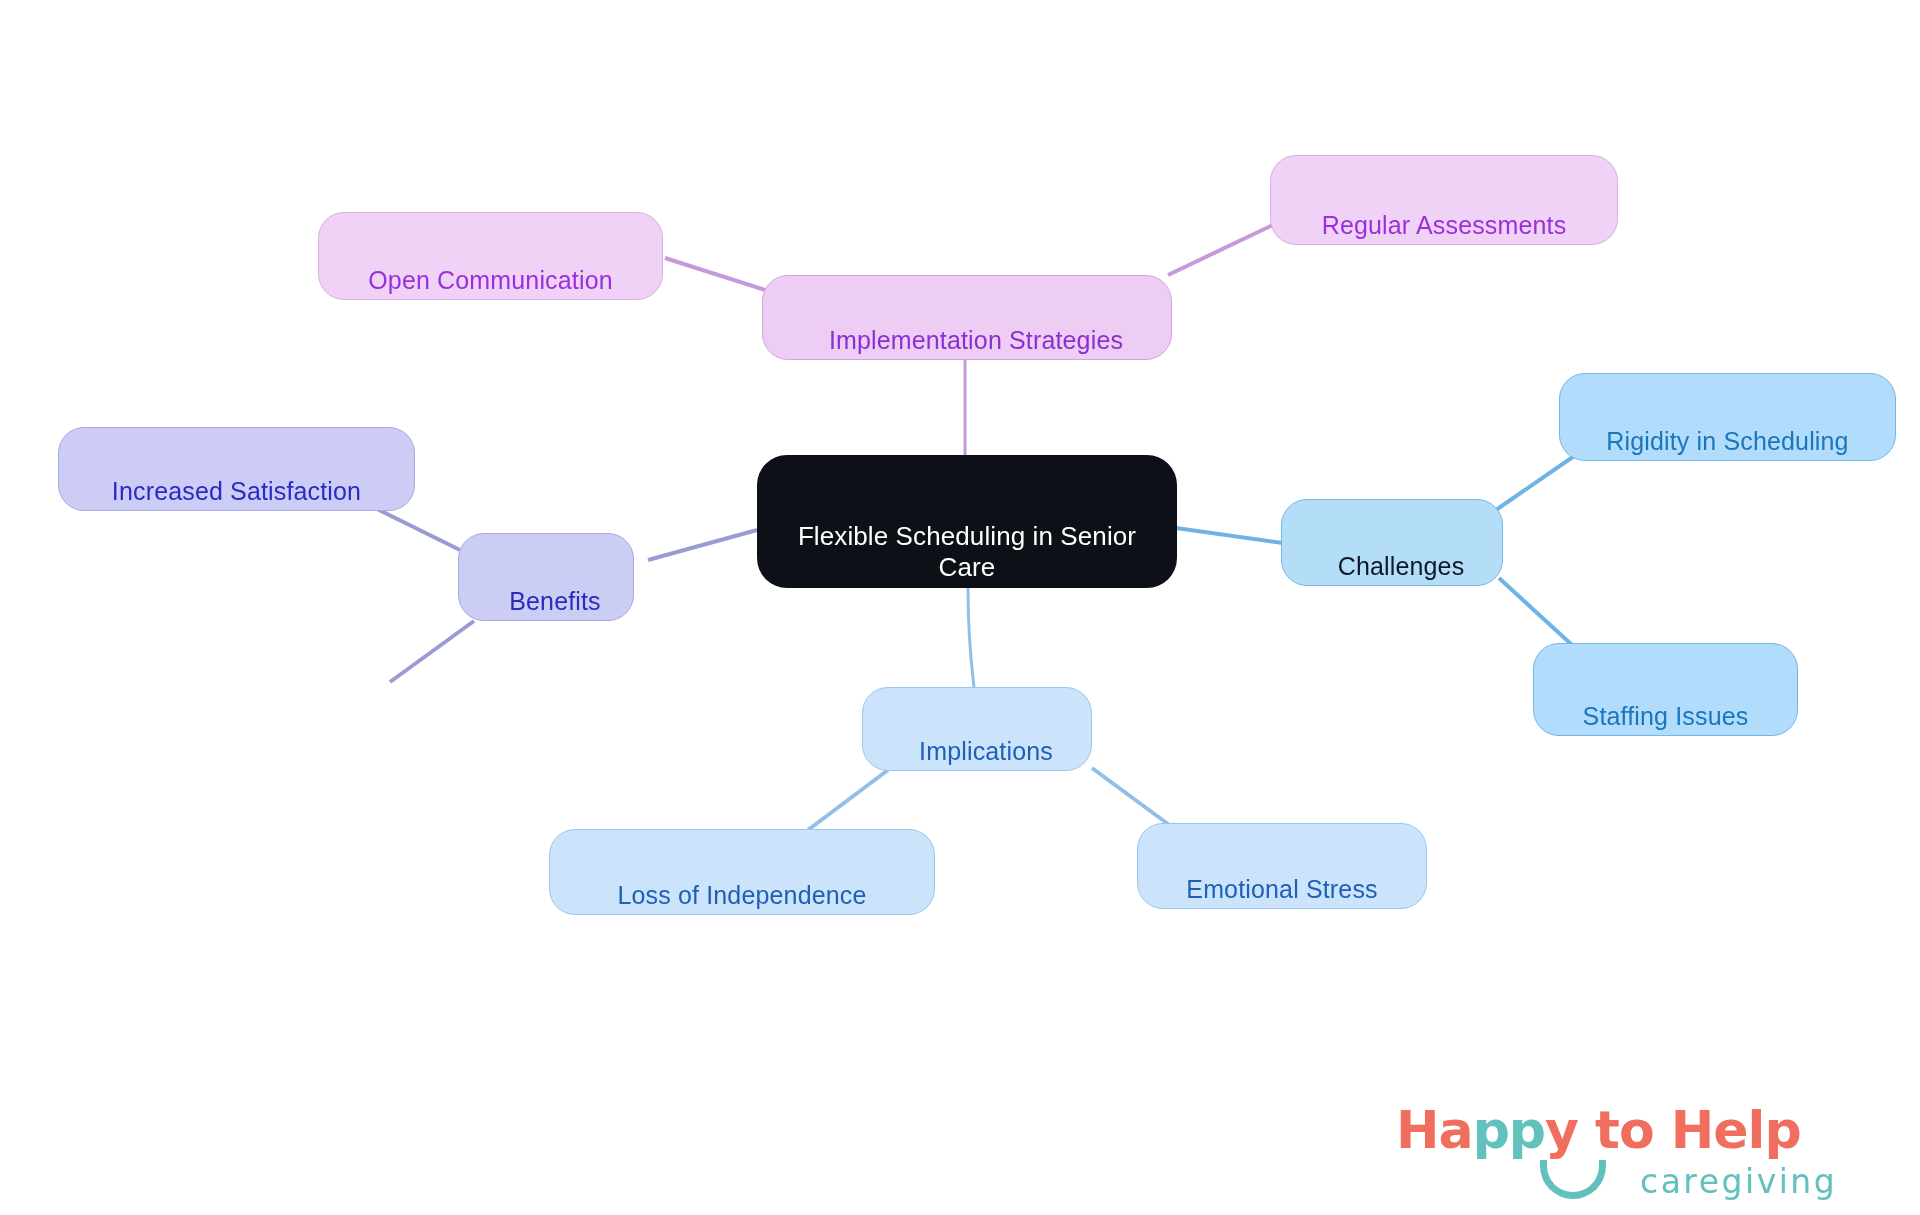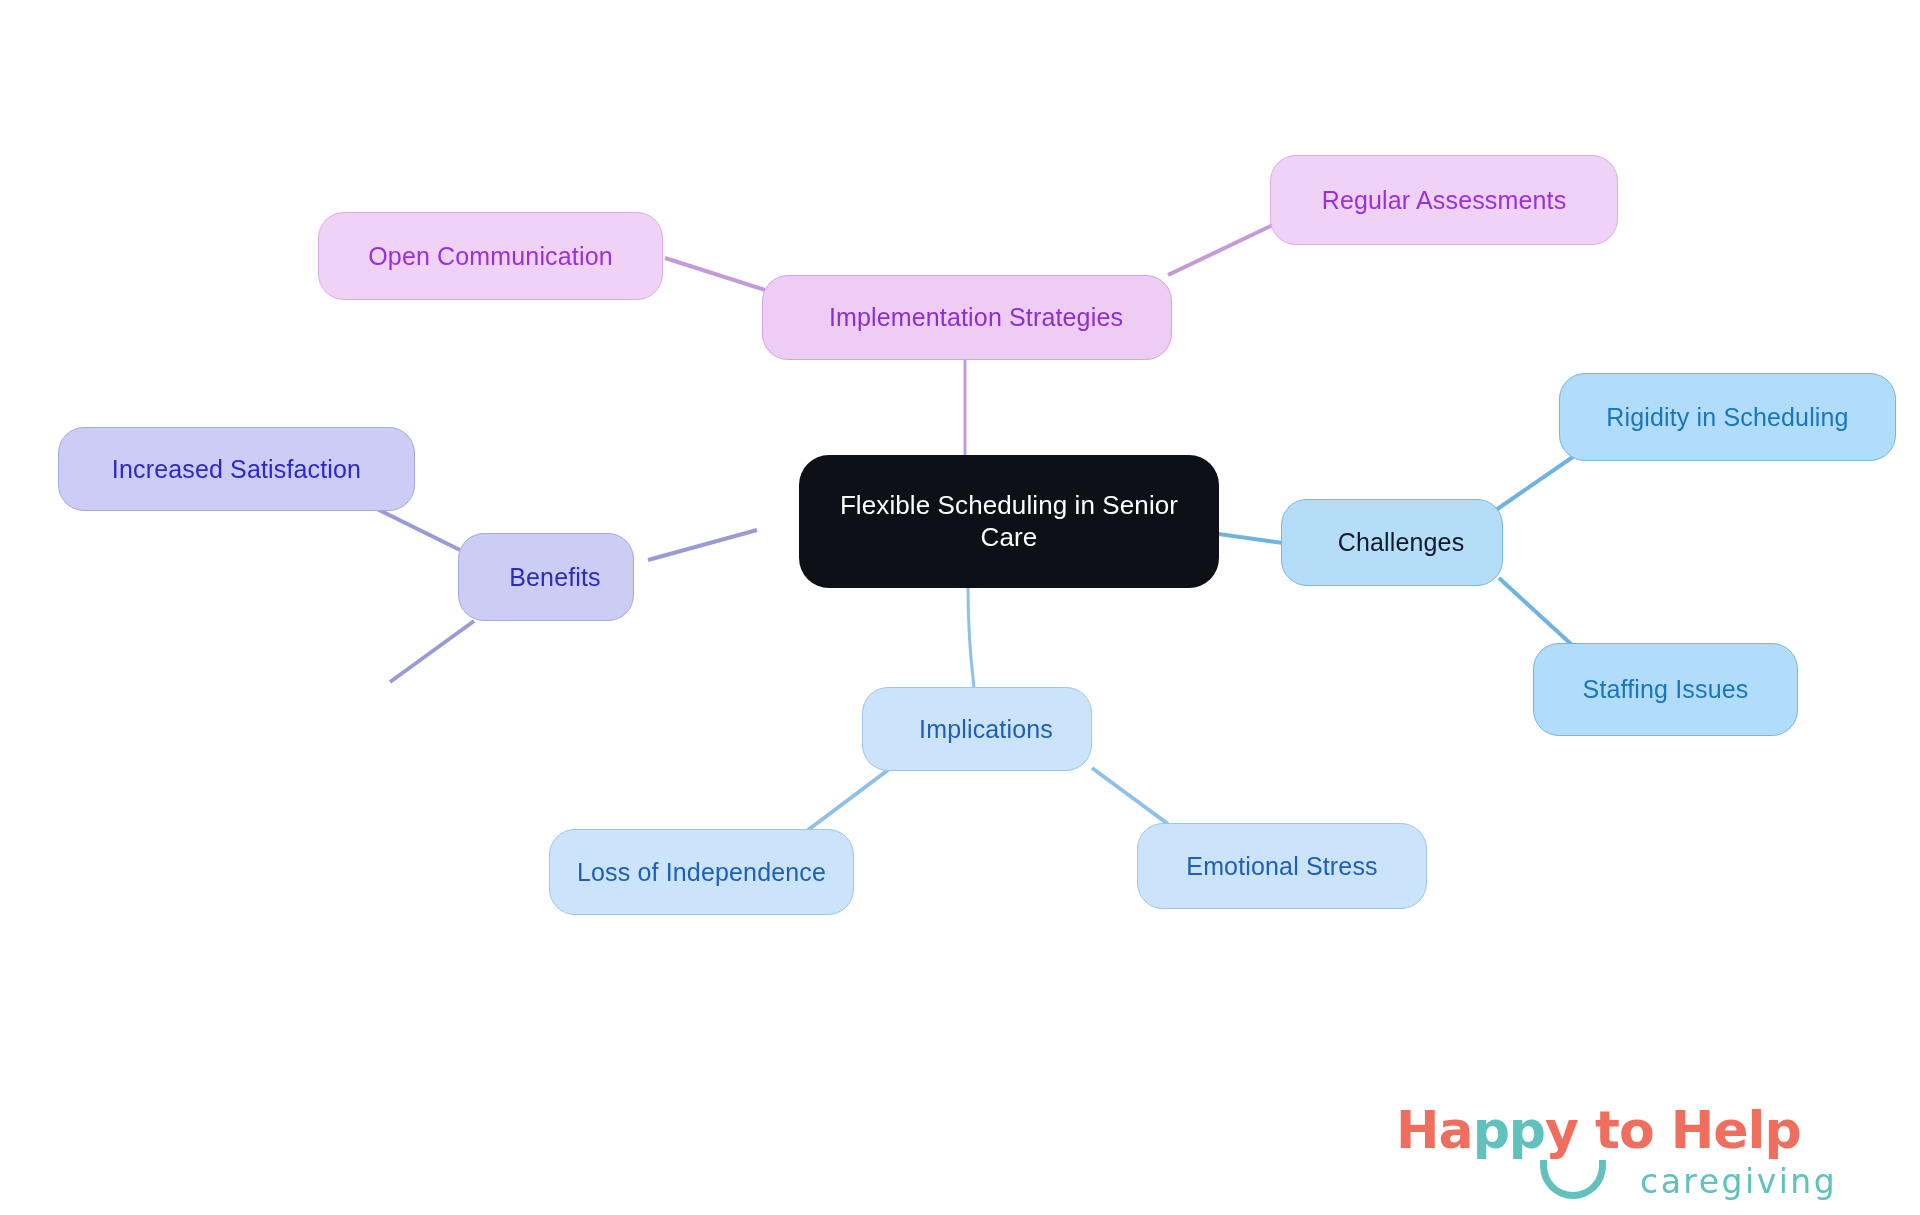--- a/index.html
+++ b/index.html
@@ -27,21 +27,21 @@
     left: 0;
     top: 0;
     width: 1920px;
     height: 1215px;
     pointer-events: none;
   }
   .node {
     position: absolute;
     box-sizing: border-box;
     display: flex;
-    align-items: center;
+    align-items: flex-end;
     justify-content: center;
     text-align: center;
     border-radius: 26px;
     border-style: solid;
     border-width: 1.5px;
     line-height: 1.22;
     padding: 4px 10px;
     letter-spacing: 0.15px;
   }
   .node.root {
@@ -128,21 +128,21 @@
 
     <path d="M 1499 578 L 1583 655" stroke="#6fb3e2" stroke-width="4" fill="none"></path>
 
     <path d="M 968 588 C 968 640 972 670 974 687" stroke="#8fc0ea" stroke-width="3" fill="none"></path>
 
     <path d="M 888 770 L 808 830" stroke="#8fc0ea" stroke-width="4" fill="none"></path>
 
     <path d="M 1092 768 L 1168 824" stroke="#8fc0ea" stroke-width="4" fill="none"></path>
   </svg>
 
-  <div class="node root" style="left:757px; top:455px; width:420px; height:133px;margin-left:42px;">
+  <div class="node root" style="left:757px; top:455px; width:420px; height:133px;">
     <span>Flexible Scheduling in Senior Care</span>
   </div>
 
   <div class="node lvl1 c-impl" style="left:762px; top:275px; width:410px; height:85px;">
     <span>Implementation Strategies</span>
   </div>
 
   <div class="node lvl2 c-impl-sub" style="left:318px; top:212px; width:345px; height:88px;">
     <span>Open Communication</span>
   </div>
@@ -169,21 +169,21 @@
   </div>
 
   <div class="node lvl2 c-chall-sub" style="left:1533px; top:643px; width:265px; height:93px;">
     <span>Staffing Issues</span>
   </div>
 
   <div class="node lvl1 c-impli" style="left:862px; top:687px; width:230px; height:84px;">
     <span>Implications</span>
   </div>
 
-  <div class="node lvl2 c-impli-sub" style="left:549px; top:829px; width:305px; height:86px;">
+  <div class="node lvl2 c-impli-sub" style="left:549px; top:829px; width:386px; height:86px;">
     <span>Loss of Independence</span>
   </div>
 
   <div class="node lvl2 c-impli-sub" style="left:1137px; top:823px; width:290px; height:86px;">
     <span>Emotional Stress</span>
   </div>
 
   <div id="logo">
     <div class="logo-main">
       <span style="color:#ef6e5e">H</span><span style="color:#ef6e5e">a</span><span style="color:#61c2bd">pp</span><span style="color:#ef6e5e">y</span><span style="color:#ef6e5e"> to </span><span style="color:#ef6e5e">Help</span>

